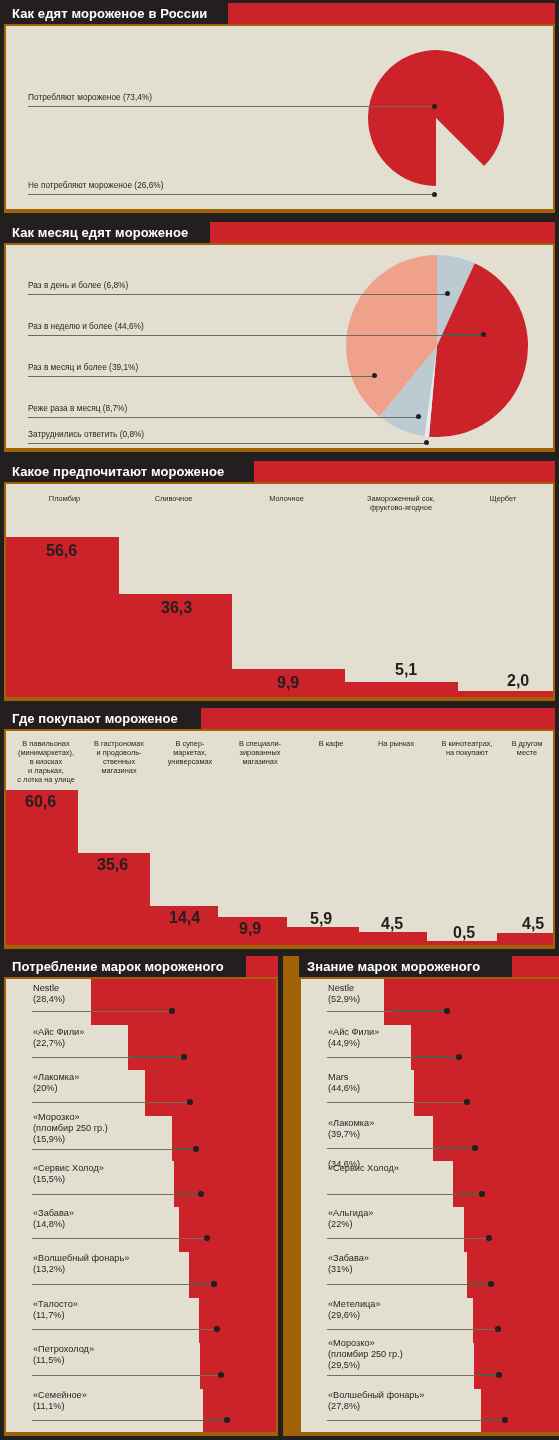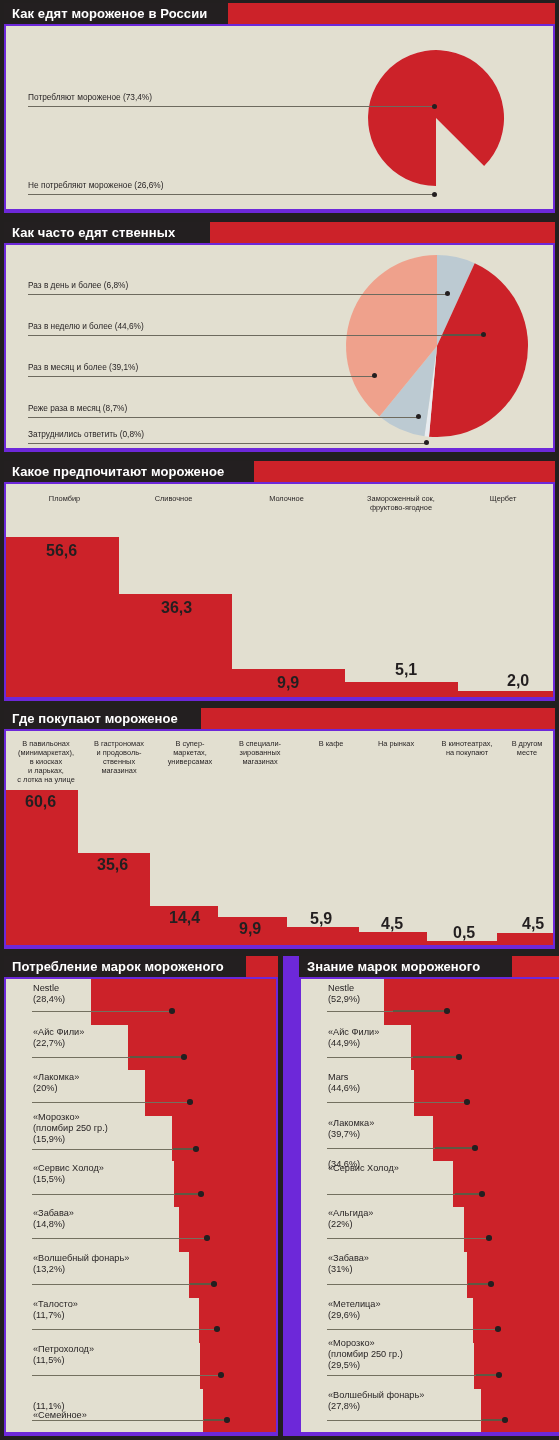--- a/index.html
+++ b/index.html
@@ -1,19 +1,19 @@
 <!DOCTYPE html>
 <html><head>
 <meta charset="utf-8">
 <style>
   html,body{margin:0;padding:0;background:#221f1f;}
   body{font-family:"Liberation Sans",sans-serif;}
   #page{position:relative;width:559px;height:1440px;background:#221f1f;overflow:hidden;}
 
-  .panel{position:absolute;background:#6d28d9;overflow:hidden;}
+  .panel{position:absolute;background:#a16207;overflow:hidden;}
   .panel-head{position:relative;height:21px;background:#cc2229;}
   .panel-head .blk{position:absolute;left:0;top:0;height:21px;background:#231f20;}
   .panel-head .ttl{position:absolute;left:8px;top:2px;color:#ffffff;font-size:13px;font-weight:bold;
       letter-spacing:0.1px;white-space:nowrap;line-height:17px;}
   .panel-body{position:relative;margin:2px;background:#e2dfd0;overflow:hidden;}
   .labels{position:absolute;left:0;top:0;right:0;bottom:0;}
   .lbl{position:absolute;font-size:8.3px;color:#231f20;white-space:nowrap;line-height:10px;}
   .lead{position:absolute;height:1px;background:#6d6a5e;}
   .lead2{position:absolute;height:1.6px;background:#5d5647;}
   .dot{position:absolute;width:5px;height:5px;border-radius:50%;background:#231f20;}
@@ -56,21 +56,21 @@
         <div class="lbl" style="left:22px;top:154px;">Не потребляют мороженое (26,6%)</div>
         <div class="lead" style="left:22px;top:168px;width:407px;"></div>
         <div class="dot" style="left:426px;top:166px;"></div>
       </div>
     </div>
   </div>
 
   <div class="panel" style="left:4px;top:222px;width:551px;height:230px;">
     <div class="panel-head">
       <div class="blk" style="width:206px;"></div>
-      <div class="ttl">Как часто едят ственных</div>
+      <div class="ttl">Как месяц едят мороженое</div>
     </div>
     <div class="panel-body" style="height:203px;">
 
       <svg width="547" height="203" viewBox="0 0 547 203" style="position:absolute;left:0;top:0;">
         <g transform="translate(431,101)">
 
           <path d="M0 0 L0 -91 A91 91 0 0 1 37.71 -82.82 Z" fill="#bccad2"></path>
 
           <path d="M0 0 L37.71 -82.82 A91 91 0 0 1 -8.00 90.65 Z" fill="#cc2229"></path>
 
@@ -251,21 +251,21 @@
       <div class="blabel" style="left:27px;top:320px;">«Талосто»</div>
       <div class="blabel" style="left:27px;top:331px;">(11,7%)</div>
       <div class="bline" style="left:26px;top:350px;width:184px;"></div>
       <div class="bdot" style="left:208px;top:347px;"></div>
 
       <div class="blabel" style="left:27px;top:365px;">«Петрохолод»</div>
       <div class="blabel" style="left:27px;top:376px;">(11,5%)</div>
       <div class="bline" style="left:26px;top:396px;width:188px;"></div>
       <div class="bdot" style="left:212px;top:393px;"></div>
 
-      <div class="blabel" style="left:27px;top:411px;margin-top:20px;">«Семейное»</div>
+      <div class="blabel" style="left:27px;top:411px;">«Семейное»</div>
       <div class="blabel" style="left:27px;top:422px;">(11,1%)</div>
       <div class="bline" style="left:26px;top:441px;width:193px;"></div>
       <div class="bline-th" style="left:198px;top:440px;width:22px;"></div>
       <div class="bdot" style="left:218px;top:438px;"></div>
     </div>
   </div>
 
   <div class="panel" style="left:283px;top:956px;width:272px;height:480px;padding-left:16px;">
     <div class="panel-head">
       <div class="blk" style="width:213px;"></div>

